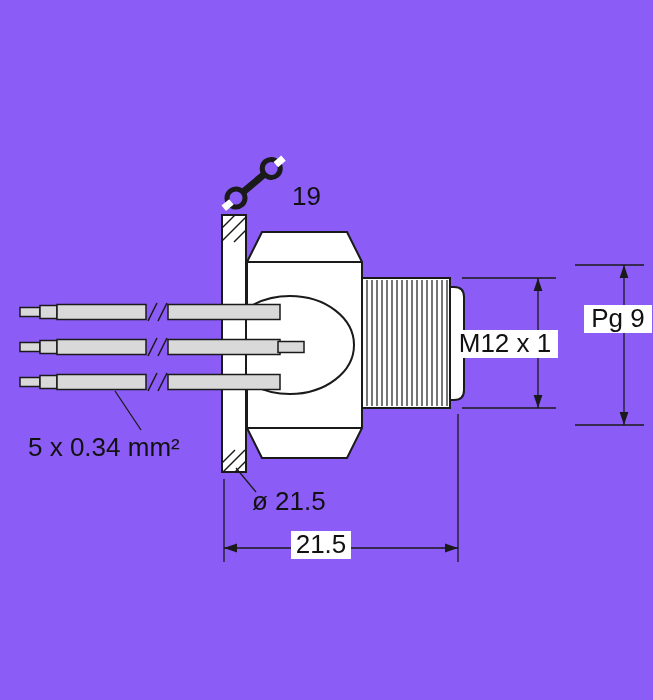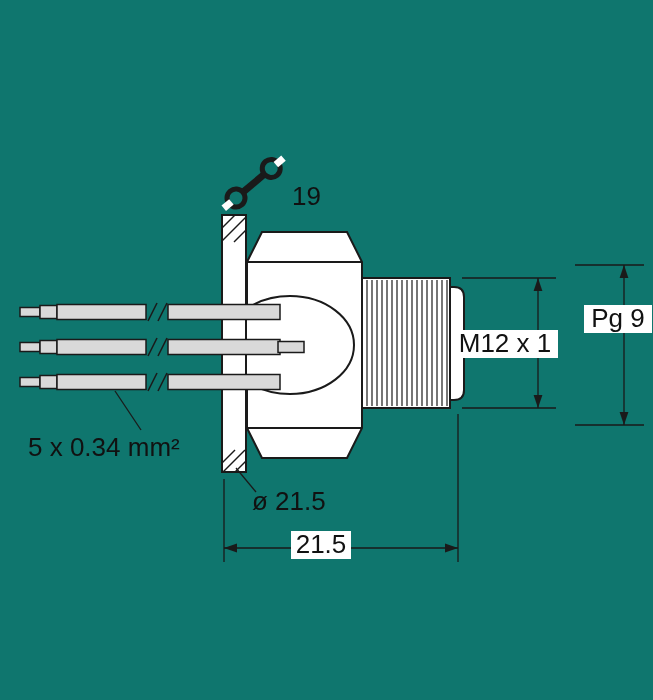--- a/index.html
+++ b/index.html
@@ -2,21 +2,21 @@
 <html><head>
 <meta charset="utf-8">
 <style>
   html, body {
     margin: 0; padding: 0;
     background: #ffffff;
   }
   .frame {
     position: relative;
     width: 653px; height: 700px;
-    background: #0f766e;
+    background: #8b5cf6;
     overflow: hidden;
   }
   text {
     font-family: "Liberation Sans", "DejaVu Sans", sans-serif;
     fill: #111111;
   }
   .lbl { font-size: 26px; }
   .part { fill: #ffffff; stroke: #1a1a1a; stroke-width: 2; }
   .edge { stroke: #1a1a1a; stroke-width: 2; }
   .dim { stroke: #1a1a1a; stroke-width: 1.3; fill: none; }

